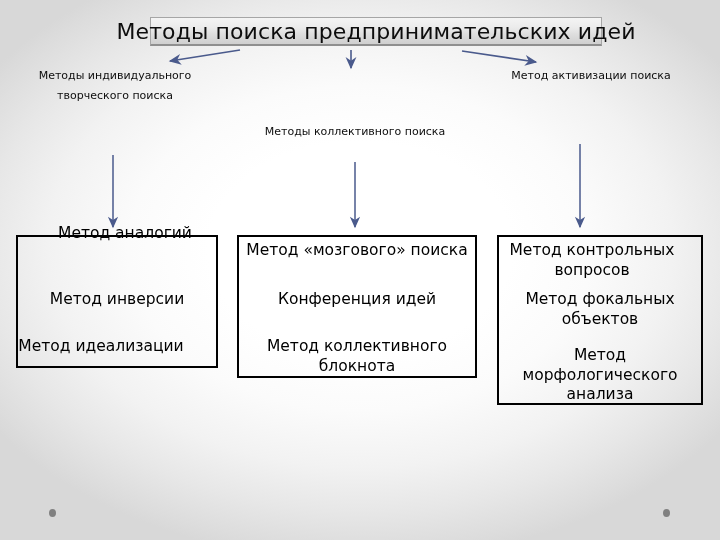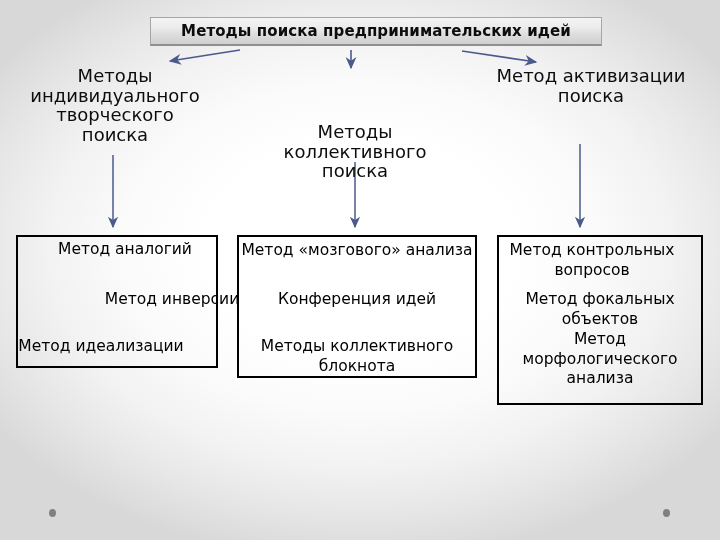--- a/index.html
+++ b/index.html
@@ -32,32 +32,31 @@
     box-sizing: border-box;
     border: 1px solid #a6a6a6;
     border-bottom: 2px solid #8f8f8f;
     background: linear-gradient(to bottom,
                 #f4f4f4 0%, #ebebeb 38%, #dedede 62%, #cfcfcf 100%);
     display: flex;
     align-items: center;
     justify-content: center;
   }
   #title-box .title-text {
-    font-size: 15px;
+    font-size: 22px;
     color: #0d0d0d;
     letter-spacing: 0.1px;
     white-space: nowrap;
-    font-weight: bold;
   }
 
   
   .col-head {
     position: absolute;
     text-align: center;
-    font-size: 18px;
+    font-size: 11px;
     line-height: 19.5px;
     color: #0d0d0d;
   }
   #head-left   { left: 30px;  top: 66px;  width: 170px; }
   #head-mid    { left: 262px; top: 90px;  width: 186px; margin-top: 32px; }
   #head-right  { left: 496px; top: 66px;  width: 190px; }
 
   
   .outline-box {
     position: absolute;
@@ -72,33 +71,33 @@
   
   .box-text {
     position: absolute;
     text-align: center;
     font-size: 15.5px;
     line-height: 19.5px;
     color: #000000;
   }
 
   
-  #lt-1 { left: 16px; top: 240px; width: 218px; }
-  #lt-2 { left: 32px; top: 290px; width: 202px; padding-left: 39px; }
+  #lt-1 { left: 16px; top: 224px; width: 218px; }
+  #lt-2 { left: 16px; top: 290px; width: 202px; }
   #lt-3 { left: 16px; top: 337px; width: 170px; }
 
   
   #mt-1 { left: 237px; top: 241px; width: 240px; }
   #mt-2 { left: 237px; top: 290px; width: 240px; }
   #mt-3 { left: 237px; top: 337px; width: 240px; }
 
   
   #rt-1 { left: 497px; top: 241px; width: 190px; }
   #rt-2 { left: 497px; top: 290px; width: 206px; }
-  #rt-3 { left: 497px; top: 330px; width: 206px; }
+  #rt-3 { left: 497px; top: 346px; width: 206px; }
 
   
   #connectors {
     position: absolute;
     left: 0;
     top: 0;
     width: 720px;
     height: 540px;
     pointer-events: none;
   }
@@ -165,23 +164,23 @@
   <div class="col-head" id="head-right">Метод активизации поиска</div>
 
   <div class="outline-box" id="box-left"></div>
   <div class="outline-box" id="box-mid"></div>
   <div class="outline-box" id="box-right"></div>
 
   <div class="box-text" id="lt-1">Метод аналогий</div>
   <div class="box-text" id="lt-2">Метод инверсии</div>
   <div class="box-text" id="lt-3">Метод идеализации</div>
 
-  <div class="box-text" id="mt-1">Метод «мозгового» анализа</div>
+  <div class="box-text" id="mt-1">Метод «мозгового» поиска</div>
   <div class="box-text" id="mt-2">Конференция идей</div>
-  <div class="box-text" id="mt-3">Методы коллективного блокнота</div>
+  <div class="box-text" id="mt-3">Метод коллективного блокнота</div>
 
   <div class="box-text" id="rt-1">Метод контрольных вопросов</div>
   <div class="box-text" id="rt-2">Метод фокальных объектов</div>
   <div class="box-text" id="rt-3">Метод морфологического анализа</div>
 
   <div class="deco-dot" id="dot-left"></div>
   <div class="deco-dot" id="dot-right"></div>
 
 </div>
 

